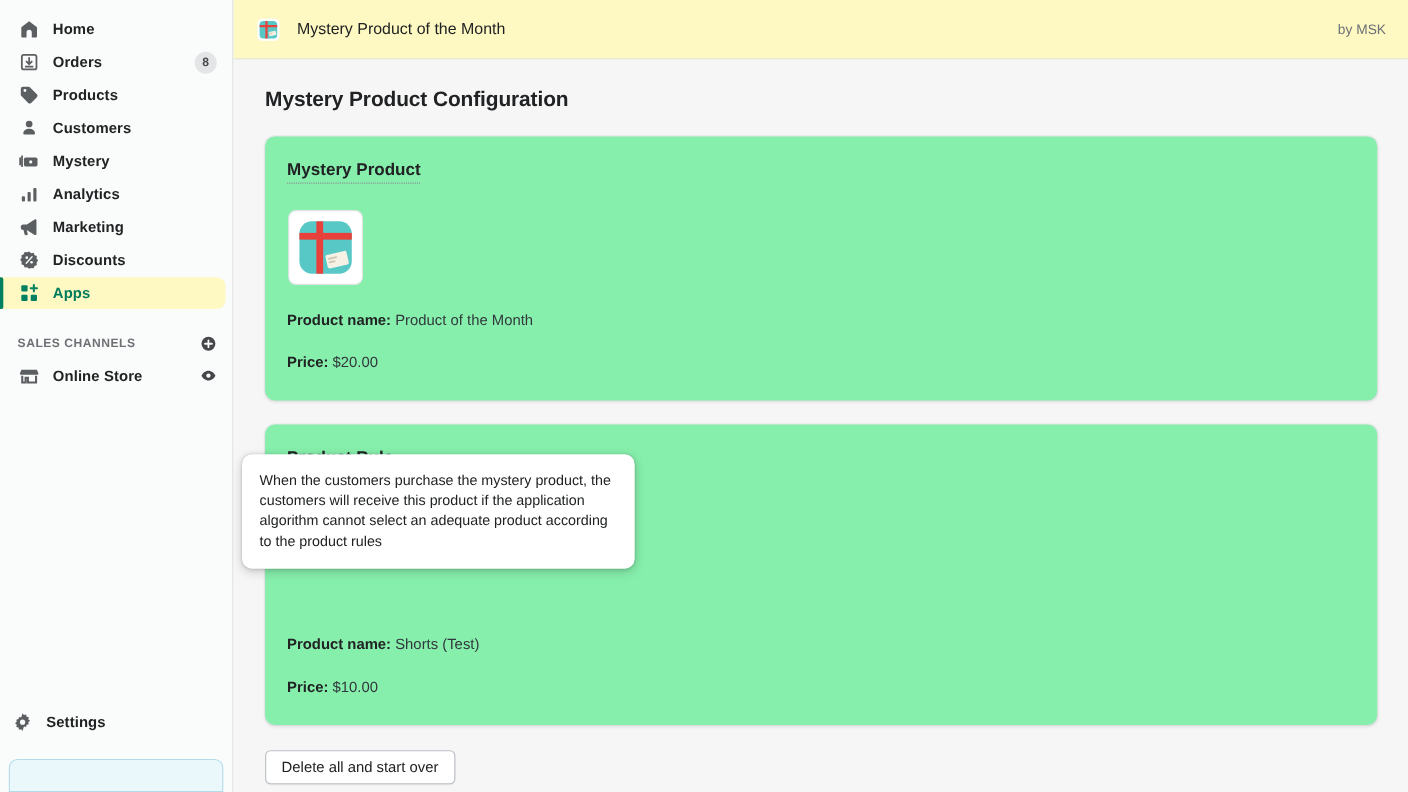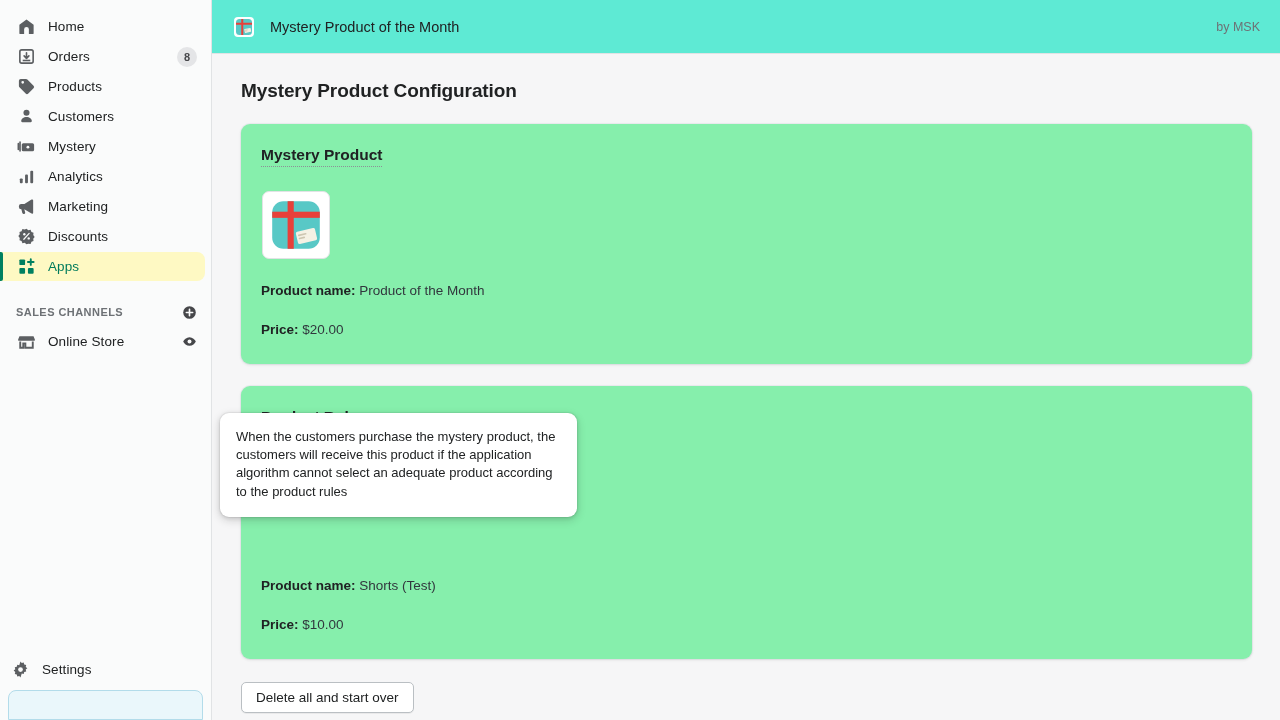--- a/index.html
+++ b/index.html
@@ -29,21 +29,21 @@
     cursor: pointer;
     position: relative;
   }
   .nav-item .ico {
     width: 20px; height: 20px;
     display: flex; align-items: center; justify-content: center;
     margin-right: 12px; flex: 0 0 20px;
     color: #5c5f62;
   }
   .nav-item .lbl {
-    font-size: 13.5px; color: #202223; font-weight: 400;
+    font-size: 13.5px; color: #202223; font-weight: 700;
     letter-spacing: 0.1px; white-space: nowrap;
   }
   .nav-item.active { background: #fef9c3; }
   .nav-item.active::before {
     content: ""; position: absolute; left: 0; top: 0; bottom: 0;
     width: 3px; background: #008060; border-radius: 0 2px 2px 0;
   }
   .nav-item.active .lbl { color: #007b5c; }
   .nav-item.active .ico { color: #008060; }
   .badge {
@@ -58,31 +58,31 @@
     display: flex; align-items: center;
     height: 30px; padding: 0 14px 0 16px; margin-top: 16px;
   }
   .section-head .sh-title {
     font-size: 11px; font-weight: 600; letter-spacing: 0.45px;
     color: #6d7175; text-transform: uppercase;
   }
   .section-head .sh-action { margin-left: auto; color: #46474a; display:flex; cursor:pointer;}
   .nav-item .trail { margin-left: auto; color: #46474a; display: flex; }
   .nav-bottom { margin-top: auto; padding-bottom: 0; }
-  .settings-row { margin-bottom: 6px; padding-left: 10px; }
+  .settings-row { margin-bottom: 19px; padding-left: 10px; }
   .sidebar-blue {
     height: 30px; margin: 0 8px;
     background: #eaf7fb; border: 1px solid #b3dcea;
     border-radius: 8px 8px 0 0;
   }
 
   
   .main { flex: 1; height: 720px; background: #f6f6f7; display: flex; flex-direction: column; overflow: hidden; }
   .topbar {
-    height: 54px; background: #5eead4;
+    height: 54px; background: #fef9c3;
     border-bottom: 1px solid #e1e3e5;
     display: flex; align-items: center;
     padding: 0 20px 0 22px; flex: 0 0 54px;
   }
   .app-icon {
     width: 20px; height: 20px; border-radius: 4px;
     background: #ffffff; display:flex; align-items:center; justify-content:center;
     margin-right: 16px; overflow: hidden; flex: 0 0 20px;
   }
   .topbar .t-title { font-size: 14.5px; color: #202223; }

